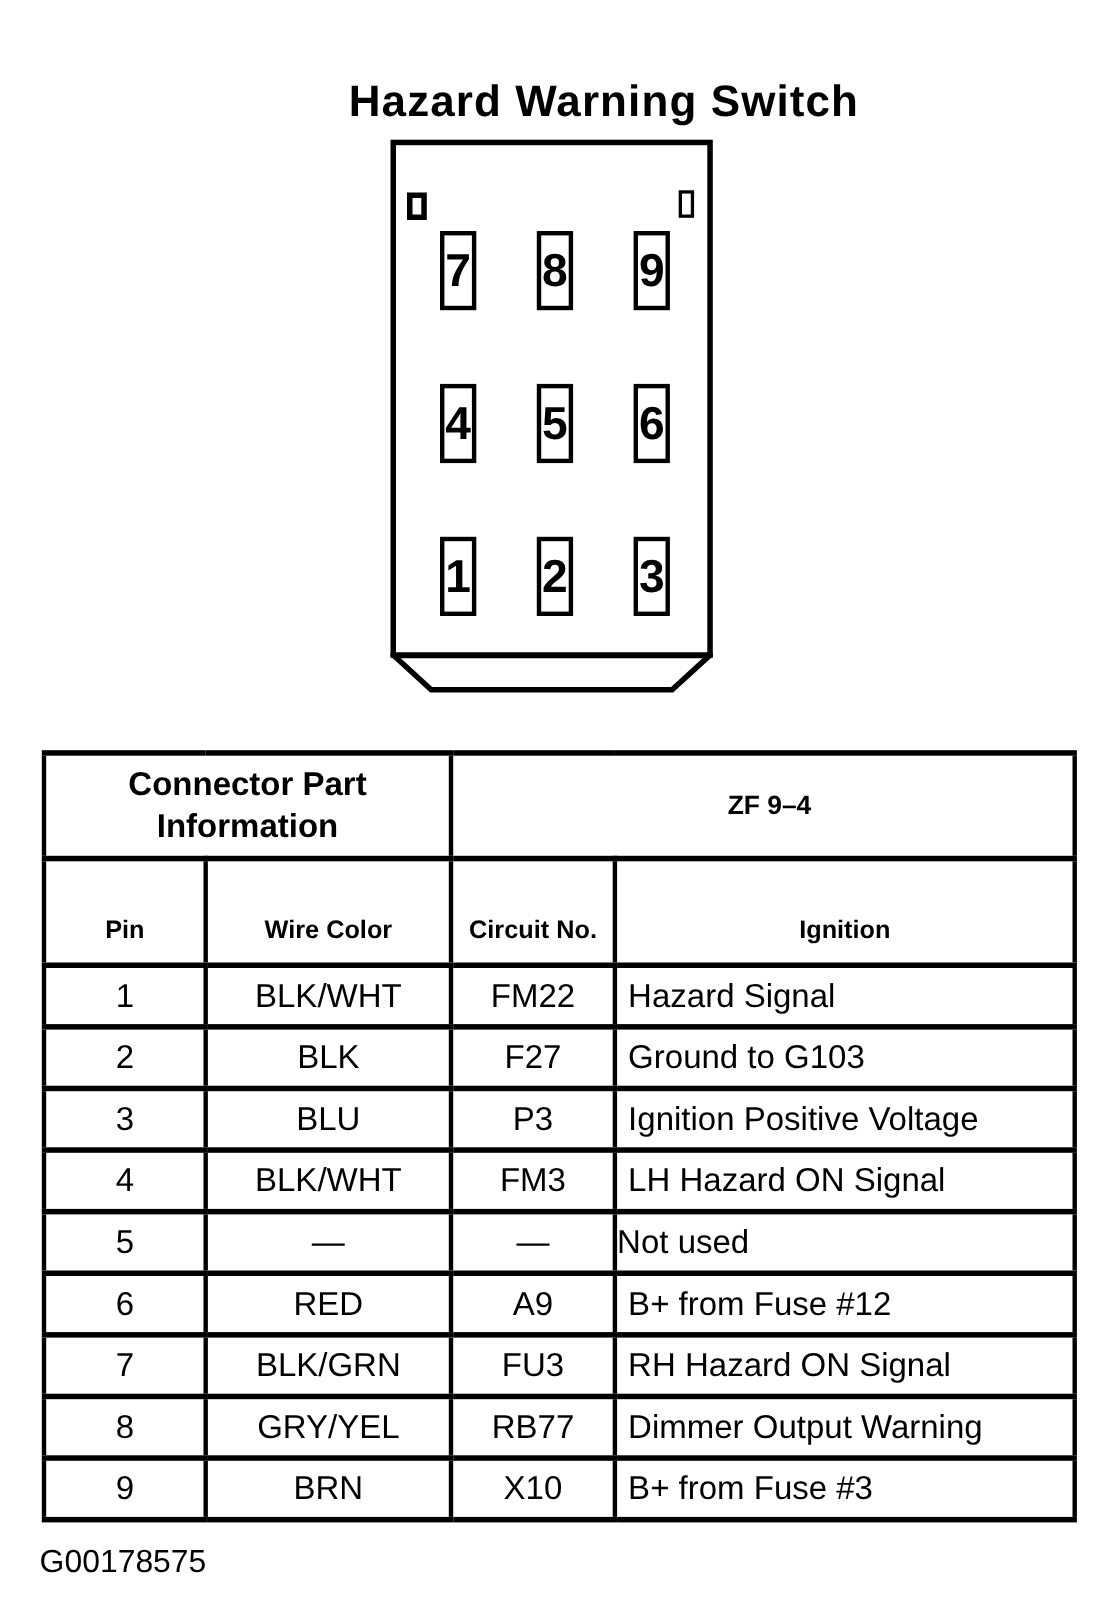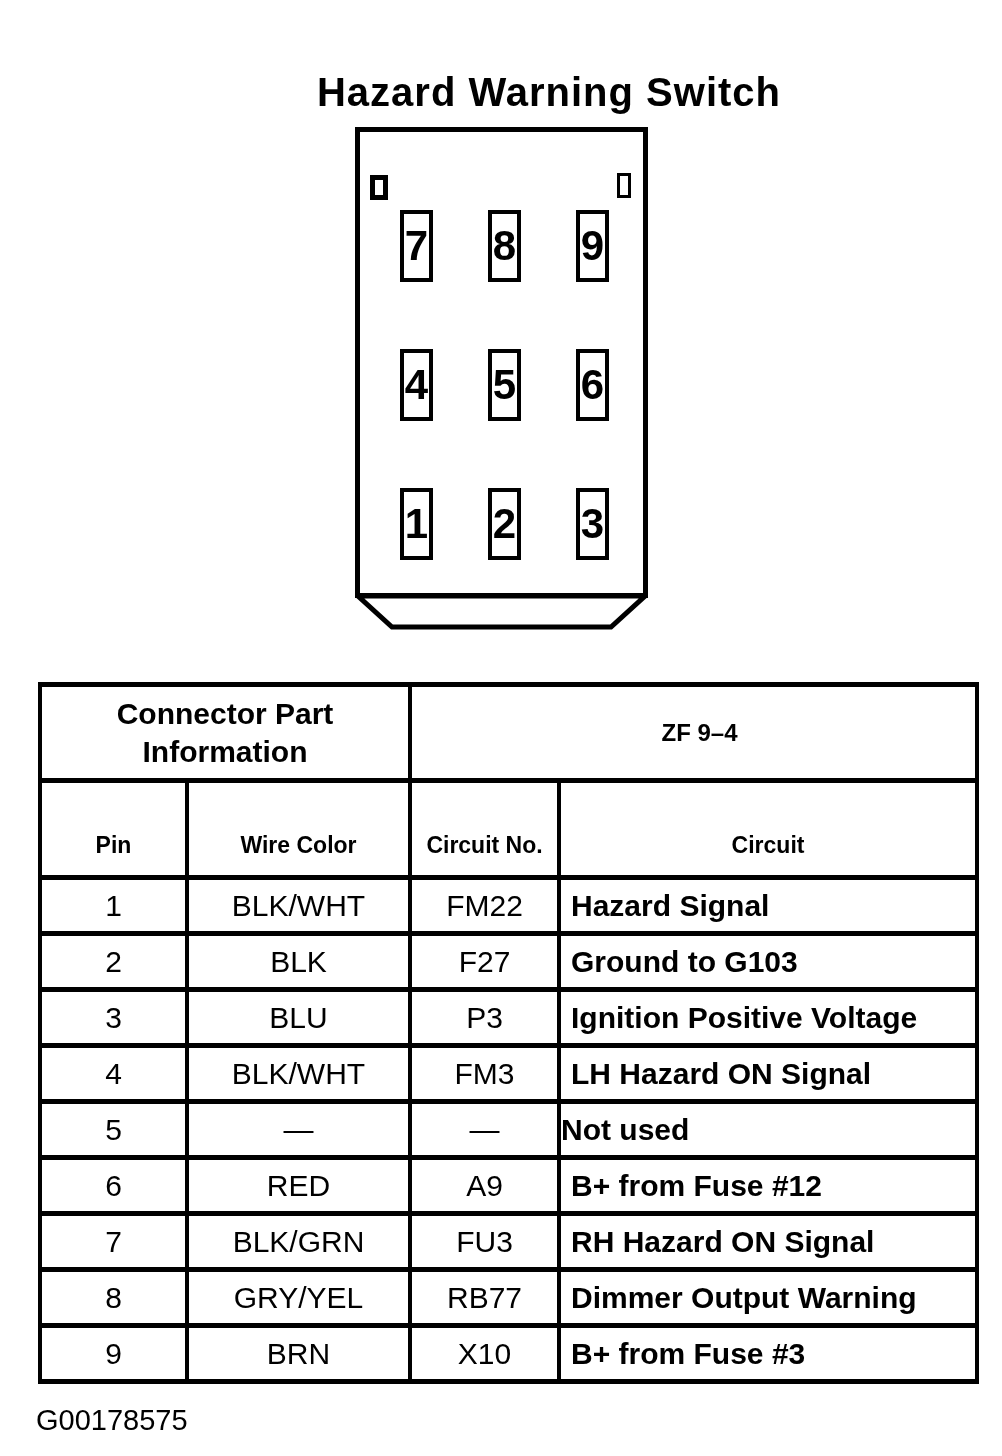--- a/index.html
+++ b/index.html
@@ -131,21 +131,20 @@
   tr.hdr-cols td {
     font-weight: bold;
     font-size: 23px;
     vertical-align: bottom;
     padding-bottom: 12px;
     line-height: 36px;
   }
   td.fn-cell {
     text-align: left;
     padding-left: 10px;
-    font-weight: bold;
   }
   td.fn-cell.centered {
     text-align: left;
     padding-left: 0;
   }
 
   
   .figure-id {
     position: absolute;
     left: 36px;
@@ -191,21 +190,21 @@
   </colgroup>
   <tbody>
     <tr class="hdr-part">
       <td class="part-info" colspan="2">Connector Part Information</td>
       <td class="part-number" colspan="2">ZF 9–4</td>
     </tr>
     <tr class="hdr-cols">
       <td>Pin</td>
       <td>Wire Color</td>
       <td>Circuit No.</td>
-      <td>Circuit</td>
+      <td>Ignition</td>
     </tr>
 
     <tr class="data-row">
       <td>1</td>
       <td>BLK/WHT</td>
       <td>FM22</td>
       <td class="fn-cell">Hazard Signal</td>
     </tr>
     <tr class="data-row">
       <td>2</td>

